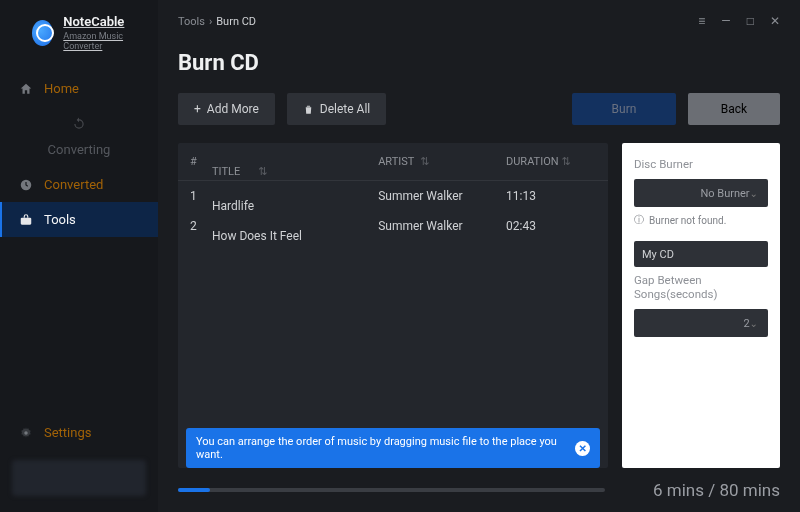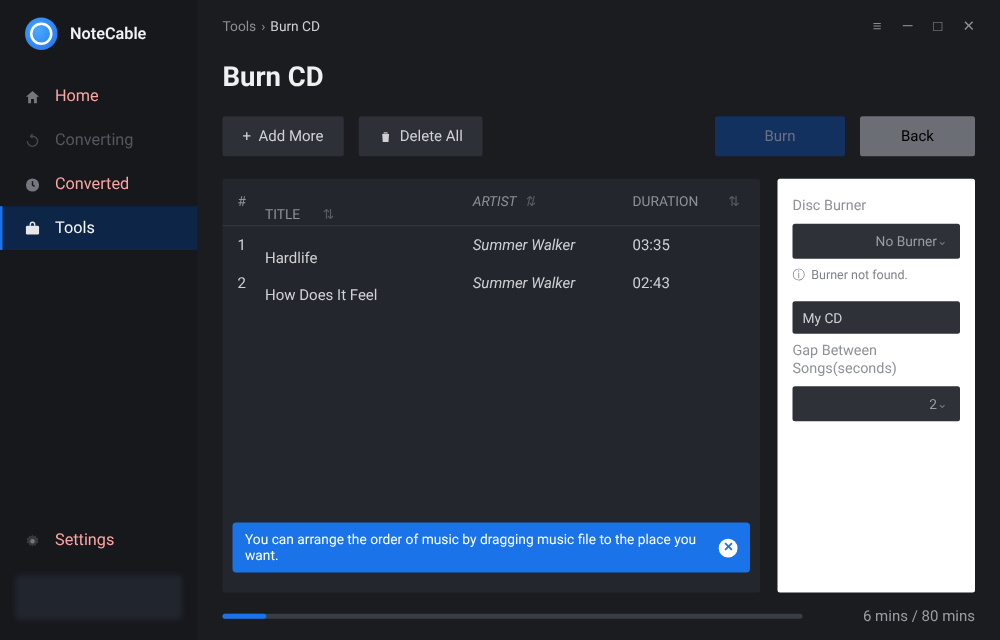--- a/index.html
+++ b/index.html
@@ -1,71 +1,72 @@
 <!DOCTYPE html>
 <html><head>
 <meta charset="utf-8">
 <style>
 * { margin: 0; padding: 0; box-sizing: border-box; font-family: -apple-system, BlinkMacSystemFont, "Segoe UI", Roboto, sans-serif; }
 body { background: #1a1c20; color: #c4c6ca; width: 800px; height: 512px; overflow: hidden; display: flex; }
 .sidebar { width: 158px; background: #16181c; display: flex; flex-direction: column; }
-.brand { display: flex; align-items: center; padding: 14px 12px 16px 20px; gap: 10px; }
+.brand { display: flex; align-items: center; padding: 14px 12px 16px 32px; gap: 10px; text-decoration: underline; }
 .brand-logo { width: 26px; height: 26px; border-radius: 50%; background: radial-gradient(circle at 40% 40%, #4aa8ff, #1d6fe8); position: relative; }
 .brand-logo::after { content: ""; position: absolute; top: 4px; left: 4px; width: 18px; height: 18px; border: 2.5px solid #fff; border-radius: 50%; box-sizing: border-box; }
 .brand-text .t1 { color: #f1f2f3; font-size: 13px; font-weight: 600; }
 .brand-text .t2 { color: #7a7e85; font-size: 9px; margin-top: 2px; }
 .nav { display: flex; flex-direction: column; margin-top: 4px; }
-.nav-item { display: flex; align-items: center; gap: 11px; padding: 10px 18px; font-size: 13px; cursor: pointer; color: #fca5a5; }
+.nav-item { display: flex; align-items: center; gap: 11px; padding: 10px 18px; font-size: 13px; cursor: pointer; color: #a16207; }
 .nav-item.active { background: #0d2547; color: #f5f6f7; border-left: 2px solid #1a73e8; padding-left: 16px; }
-.nav-item.dim { color: #54575d; }
+.nav-item.dim { color: #54575d; flex-direction: column; }
 .nav-item .ico { width: 15px; height: 15px; display: inline-flex; align-items: center; justify-content: center; }
 .spacer { flex: 1; }
 .account-card { margin: 10px 12px 16px; height: 36px; border-radius: 4px; background: #21252d; filter: blur(2px); }
 .main { flex: 1; display: flex; flex-direction: column; padding: 0 20px 12px 20px; }
 .topbar { display: flex; align-items: center; justify-content: space-between; height: 42px; }
 .breadcrumb { font-size: 11px; color: #8a8d93; display: flex; gap: 4px; align-items: center; }
 .breadcrumb .cur { color: #cfd1d4; }
 .win-ctrl { display: flex; gap: 16px; color: #8a8d93; font-size: 12px; }
 .title { color: #eff0f1; font-size: 22px; font-weight: 700; margin: 8px 0 18px; }
 .action-row { display: flex; gap: 12px; align-items: center; }
 .btn { display: inline-flex; align-items: center; justify-content: center; gap: 6px; height: 32px; padding: 0 16px; background: #2d3036; color: #cfd1d4; font-size: 12px; border-radius: 2px; cursor: pointer; }
 .btn.right { margin-left: auto; }
 .btn.burn { background: #13315f; color: #6a7180; width: 104px; }
 .btn.back { background: #6b6e74; color: #000000; width: 92px; }
 .content-row { display: flex; gap: 14px; margin-top: 18px; flex: 1; min-height: 0; }
 .table-panel { flex: 1; background: #23262c; border-radius: 2px; display: flex; flex-direction: column; position: relative; }
 .thead { display: flex; align-items: center; height: 38px; border-bottom: 1px solid #32353b; font-size: 11px; color: #8e9197; padding: 0 12px; }
 .th-num { width: 22px; }
 .th-title { flex: 1.3; display:flex; align-items:center; gap:18px;margin-top:20px; }
-.th-artist { flex: 1; display:flex; align-items:flex-end; gap:6px;font-style:italic; }
-.th-dur { width: 90px; text-align:left; display:flex; align-items:center; gap:24px; }
+.th-artist { flex: 1; display:flex; align-items:flex-end; gap:6px; }
+.th-dur { width: 90px; text-align:left; display:flex; align-items:center; gap:3px; }
 .trow { display: flex; align-items: center; height: 30px; font-size: 12px; padding: 0 12px; color: #cfd1d4; }
 .side-panel { width: 158px; background: #ffffff; border-radius: 2px; padding: 14px 12px; font-size: 11.5px; color: #8e9197; }
 .side-panel .label { margin-bottom: 8px; }
 .side-panel .sel { background: #2e3137; height: 28px; display:flex; align-items:center; justify-content:flex-end; padding: 0 10px; margin-bottom: 6px; font-size: 11px; color: #9a9da3; border-radius: 2px; }
 .side-panel .sel span.chev { font-size: 10px; color:#777; }
 .side-panel .warn { font-size: 10px; color: #7f8288; display:flex; gap:5px; align-items:center; margin-bottom: 14px; }
 .side-panel .input { background: #2e3137; height: 26px; display:flex; align-items:center; padding: 0 8px; font-size: 11px; color: #cfd1d4; margin-bottom: 6px; border-radius:2px; }
-.info-bar { background: #1a73e8; color: #fff; font-size: 11px; border-radius: 3px; padding: 7px 10px; display:flex; align-items:center; justify-content:space-between; position:absolute; left:8px; right:8px; bottom:16px; }
+.info-bar { background: #1a73e8; color: #fff; font-size: 11px; border-radius: 3px; padding: 7px 10px; display:flex; align-items:center; justify-content:space-between; position:absolute; left:8px; right:8px; bottom:0; }
 .info-bar .close { width:15px; height:15px; border-radius:50%; background:#fff; color:#1a73e8; display:inline-flex; align-items:center; justify-content:center; font-size:10px; font-weight:700; cursor:pointer;}
 .progress-row { display:flex; align-items:center; gap:12px; margin-top: 12px; }
 .progress { flex:1; height:4px; background:#3a3d43; position:relative; border-radius:2px; }
 .progress .fill { position:absolute; left:0; top:0; bottom:0; width:7.5%; background:#1a73e8; border-radius:2px; }
-.progress-text { font-size: 12px; color:#9a9da3;margin-left:36px; }
+.progress-text { font-size: 17px; color:#9a9da3;margin-left:36px; }
 .sort-ico { opacity:0.5; }
 svg { display:block; }
 </style>
 </head>
 <body>
 
 <div class="sidebar">
   <div class="brand">
     <div class="brand-logo"></div>
     <div class="brand-text">
       <div class="t1">NoteCable</div>
+      <div class="t2">Amazon Music Converter</div>
     </div>
   </div>
   <div class="nav">
     <div class="nav-item">
       <span class="ico">
           <svg width="14" height="14" viewBox="0 0 24 24" fill="#74777d">
             <path d="M12 3l9 8h-3v9h-4v-6h-4v6H6v-9H3z"></path>
           </svg>
         </span>
       <span>Home</span>
@@ -164,21 +165,21 @@
           </div>
         <div class="th-dur">
             <span>DURATION</span>
             <span class="sort-ico">⇅</span>
           </div>
       </div>
       <div class="trow">
         <div class="th-num">1</div>
         <div class="th-title">Hardlife</div>
         <div class="th-artist">Summer Walker</div>
-        <div class="th-dur">03:35</div>
+        <div class="th-dur">11:13</div>
       </div>
       <div class="trow">
         <div class="th-num">2</div>
         <div class="th-title">How Does It Feel</div>
         <div class="th-artist">Summer Walker</div>
         <div class="th-dur">02:43</div>
       </div>
       <div class="info-bar">
         <span>You can arrange the order of music by dragging music file to the place you want.</span>
         <span class="close">✕</span>

